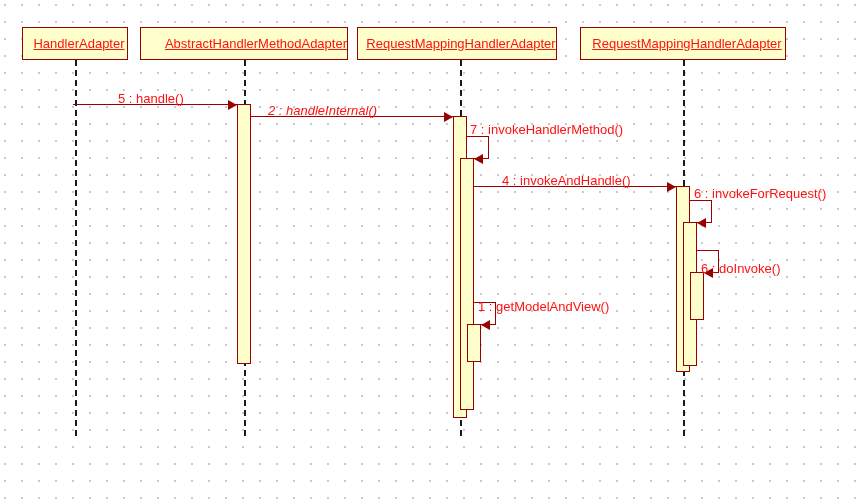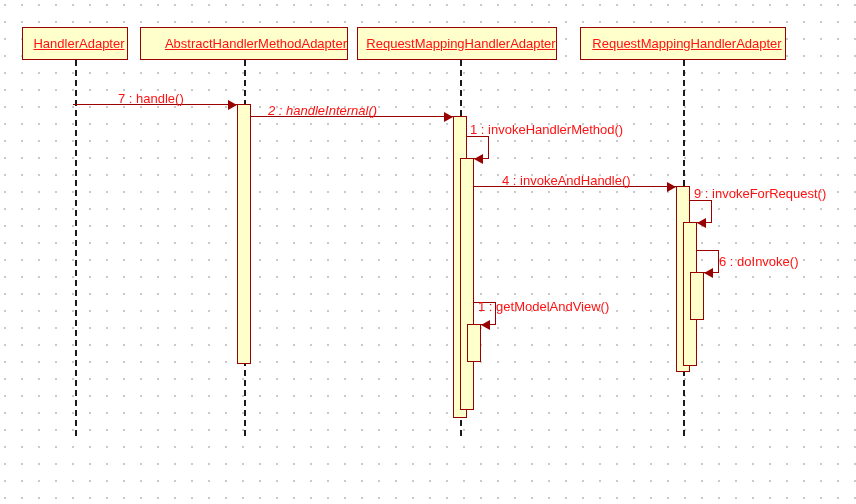--- a/index.html
+++ b/index.html
@@ -112,41 +112,41 @@
       <div class="activation" style="left: 453px; top: 116px; width: 14px; height: 302px; z-index: 11;"></div>
       <div class="activation" style="left: 460px; top: 158px; width: 14px; height: 252px; z-index: 12;"></div>
       <div class="activation" style="left: 467px; top: 324px; width: 14px; height: 38px; z-index: 13;"></div>
       <div class="activation" style="left: 676px; top: 186px; width: 14px; height: 186px; z-index: 11;"></div>
       <div class="activation" style="left: 683px; top: 222px; width: 14px; height: 144px; z-index: 12;"></div>
       <div class="activation" style="left: 690px; top: 272px; width: 14px; height: 48px; z-index: 13;"></div>
     </div>
   <div id="messages-layer">
       <div class="msg-line" style="left: 73px; top: 104px; width: 164px; z-index: 30;"></div>
       <div class="arrow-right" style="left: 228px; top: 100px; z-index: 31;"></div>
-      <div class="msg-label" style="left: 118px; top: 92px; z-index: 40;">7 : handle()</div>
+      <div class="msg-label" style="left: 118px; top: 92px; z-index: 40;">5 : handle()</div>
       <div class="msg-line" style="left: 251px; top: 116px; width: 202px; z-index: 30;"></div>
       <div class="arrow-right" style="left: 444px; top: 112px; z-index: 31;"></div>
       <div class="msg-label" style="left: 268px; top: 104px; z-index: 40; font-style: italic;">2 : handleInternal()</div>
       <div class="msg-line" style="left: 467px; top: 136px; width: 21px; z-index: 30;"></div>
       <div class="msg-vline" style="left: 488px; top: 136px; height: 22px; z-index: 30;"></div>
       <div class="msg-line" style="left: 474px; top: 158px; width: 15px; z-index: 30;"></div>
       <div class="arrow-left" style="left: 474px; top: 154px; z-index: 31;"></div>
-      <div class="msg-label" style="left: 470px; top: 123px; z-index: 40;">1 : invokeHandlerMethod()</div>
+      <div class="msg-label" style="left: 470px; top: 123px; z-index: 40;">7 : invokeHandlerMethod()</div>
       <div class="msg-line" style="left: 474px; top: 186px; width: 202px; z-index: 30;"></div>
       <div class="arrow-right" style="left: 667px; top: 182px; z-index: 31;"></div>
       <div class="msg-label" style="left: 502px; top: 174px; z-index: 40; text-align: center;">4 : invokeAndHandle()</div>
       <div class="msg-line" style="left: 690px; top: 200px; width: 21px; z-index: 30;"></div>
       <div class="msg-vline" style="left: 711px; top: 200px; height: 22px; z-index: 30;"></div>
       <div class="msg-line" style="left: 697px; top: 222px; width: 15px; z-index: 30;"></div>
       <div class="arrow-left" style="left: 697px; top: 218px; z-index: 31;"></div>
-      <div class="msg-label" style="left: 694px; top: 187px; z-index: 40;">9 : invokeForRequest()</div>
+      <div class="msg-label" style="left: 694px; top: 187px; z-index: 40;">6 : invokeForRequest()</div>
       <div class="msg-line" style="left: 697px; top: 250px; width: 21px; z-index: 30;"></div>
       <div class="msg-vline" style="left: 718px; top: 250px; height: 22px; z-index: 30;"></div>
       <div class="msg-line" style="left: 704px; top: 272px; width: 15px; z-index: 30;"></div>
       <div class="arrow-left" style="left: 704px; top: 268px; z-index: 31;"></div>
-      <div class="msg-label" style="left: 701px; top: 255px; z-index: 40; margin-left: 18px;">6 : doInvoke()</div>
+      <div class="msg-label" style="left: 701px; top: 262px; z-index: 40;">6 : doInvoke()</div>
       <div class="msg-line" style="left: 474px; top: 302px; width: 21px; z-index: 30;"></div>
       <div class="msg-vline" style="left: 495px; top: 302px; height: 22px; z-index: 30;"></div>
       <div class="msg-line" style="left: 481px; top: 324px; width: 15px; z-index: 30;"></div>
       <div class="arrow-left" style="left: 481px; top: 320px; z-index: 31;"></div>
       <div class="msg-label" style="left: 478px; top: 300px; z-index: 40;">1 : getModelAndView()</div>
     </div>
 </div>
 
 </body></html>

